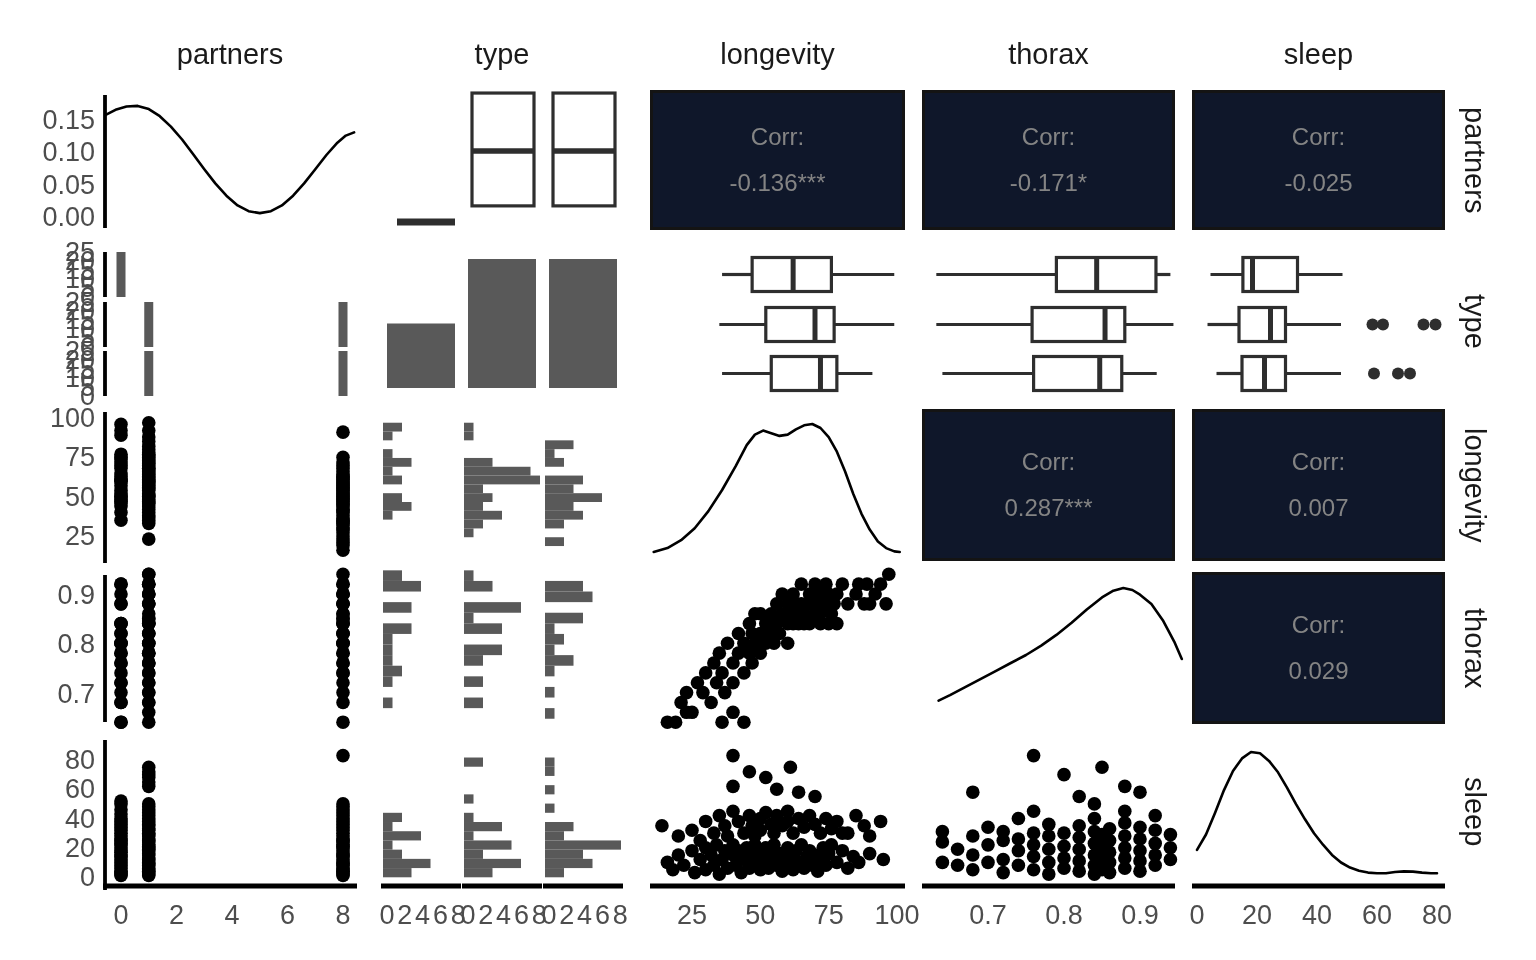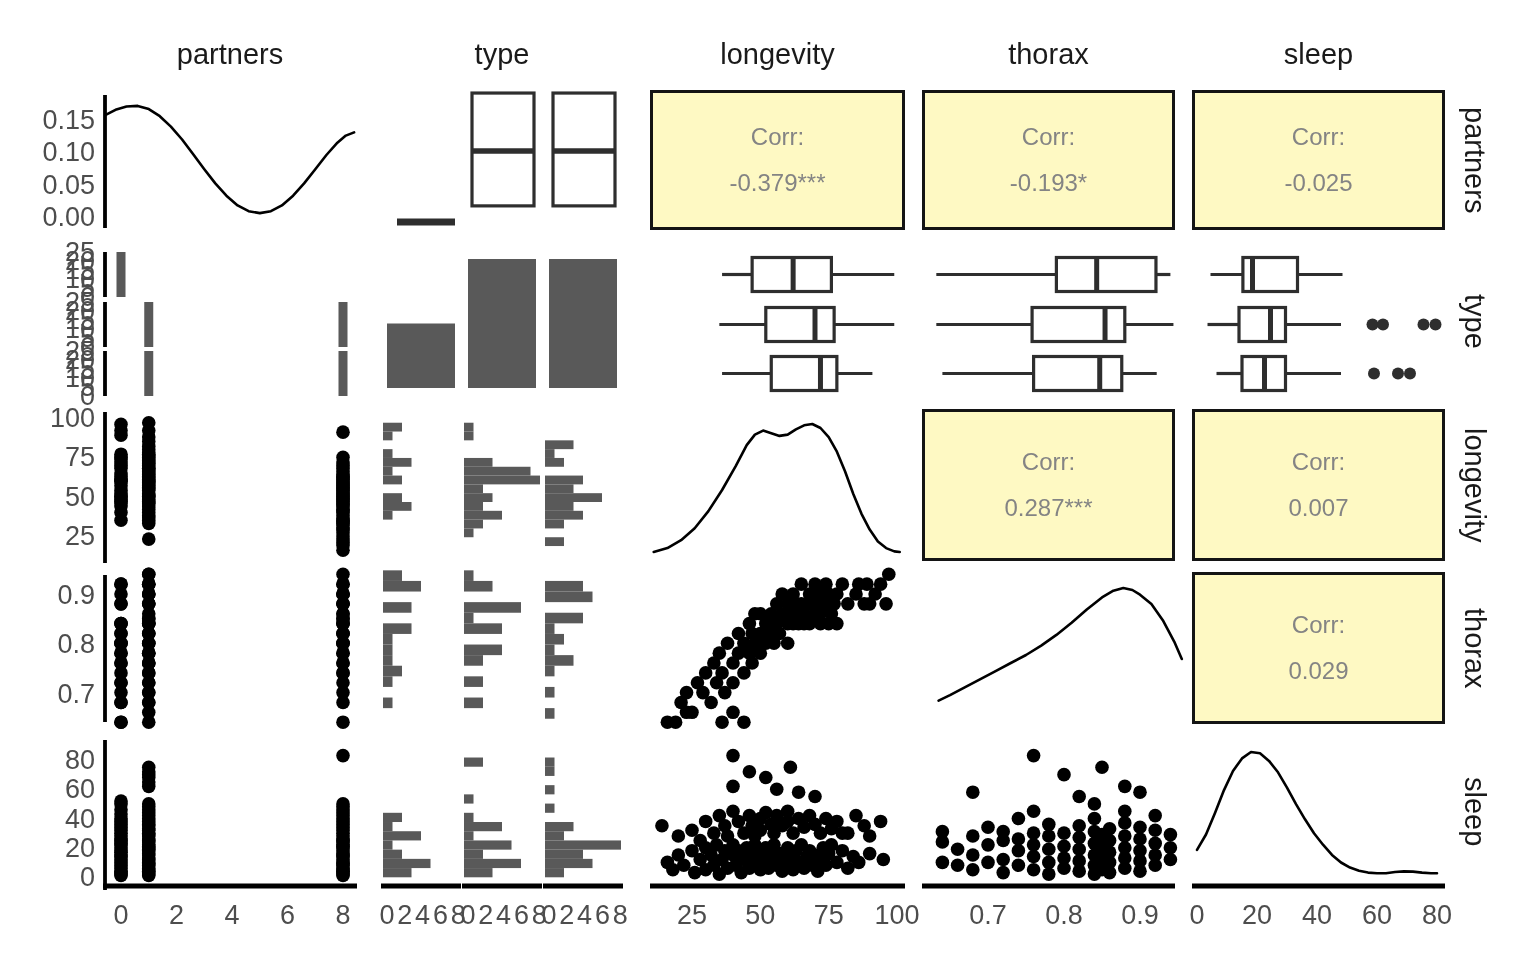--- a/index.html
+++ b/index.html
@@ -3,21 +3,21 @@
 <meta charset="utf-8">
 <style>
   html,body{margin:0;padding:0;background:#ffffff;}
   #fig{position:relative;width:1536px;height:960px;background:#ffffff;
        font-family:"Liberation Sans",sans-serif;overflow:hidden;}
   #chart-svg{position:absolute;left:0;top:0;}
   .hdr{position:absolute;top:36px;height:36px;display:flex;align-items:center;
        justify-content:center;font-size:29px;color:#1a1a1a;}
   .strip{position:absolute;left:1450px;width:48px;display:flex;align-items:center;
        justify-content:center;font-size:29px;color:#1a1a1a;writing-mode:vertical-rl;}
-  .corr{position:absolute;border:3px solid #141414;background:#fef9c3;
+  .corr{position:absolute;border:3px solid #141414;background:#0f172a;
        display:flex;flex-direction:column;align-items:center;justify-content:center;
        gap:18px;color:#848484;font-size:24px;box-sizing:border-box;}
 </style>
 </head>
 <body>
 
 <div id="fig">
   <svg id="chart-svg" width="1536" height="960">
       <line x1="105" y1="95" x2="105" y2="228" stroke="#000000" stroke-width="3.8"></line>
       <line x1="105" y1="412" x2="105" y2="563" stroke="#000000" stroke-width="3.8"></line>
@@ -845,25 +845,25 @@
   <div class="hdr" style="left:1192px;width:253px">sleep</div>
 
   <div class="strip" style="top:88px;height:144px">partners</div>
   <div class="strip" style="top:245px;height:152px">type</div>
   <div class="strip" style="top:407px;height:156px">longevity</div>
   <div class="strip" style="top:570px;height:156px">thorax</div>
   <div class="strip" style="top:735px;height:153px">sleep</div>
 
   <div class="corr" style="left:650px;top:90px;width:255px;height:140px">
     <span>Corr:</span>
-    <span>-0.379***</span>
+    <span>-0.136***</span>
   </div>
   <div class="corr" style="left:922px;top:90px;width:253px;height:140px">
     <span>Corr:</span>
-    <span>-0.193*</span>
+    <span>-0.171*</span>
   </div>
   <div class="corr" style="left:1192px;top:90px;width:253px;height:140px">
     <span>Corr:</span>
     <span>-0.025</span>
   </div>
   <div class="corr" style="left:922px;top:409px;width:253px;height:152px">
     <span>Corr:</span>
     <span>0.287***</span>
   </div>
   <div class="corr" style="left:1192px;top:409px;width:253px;height:152px">

